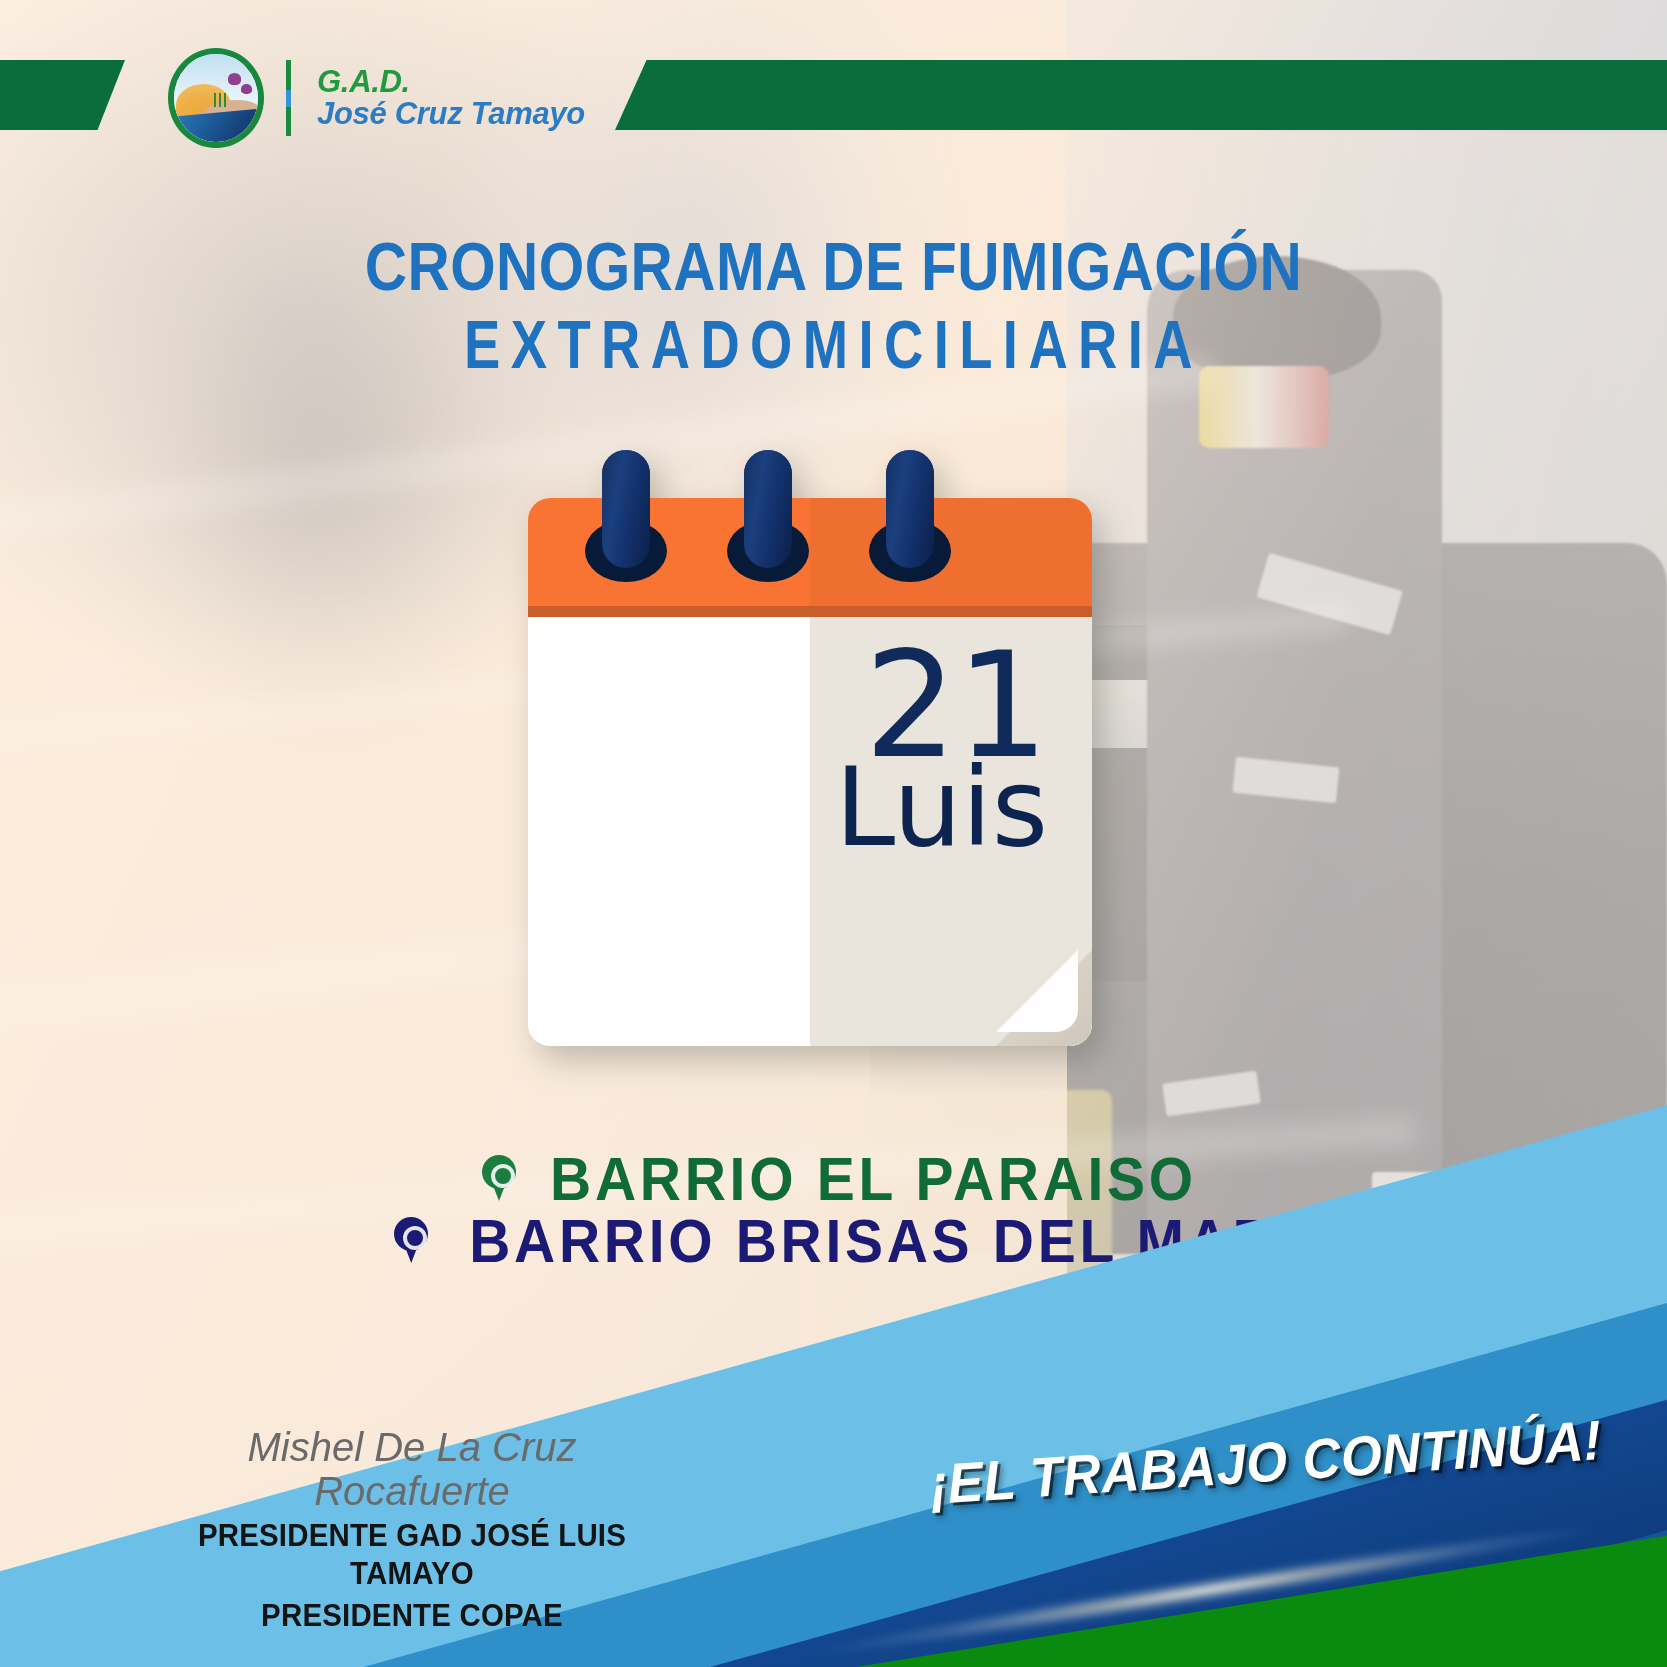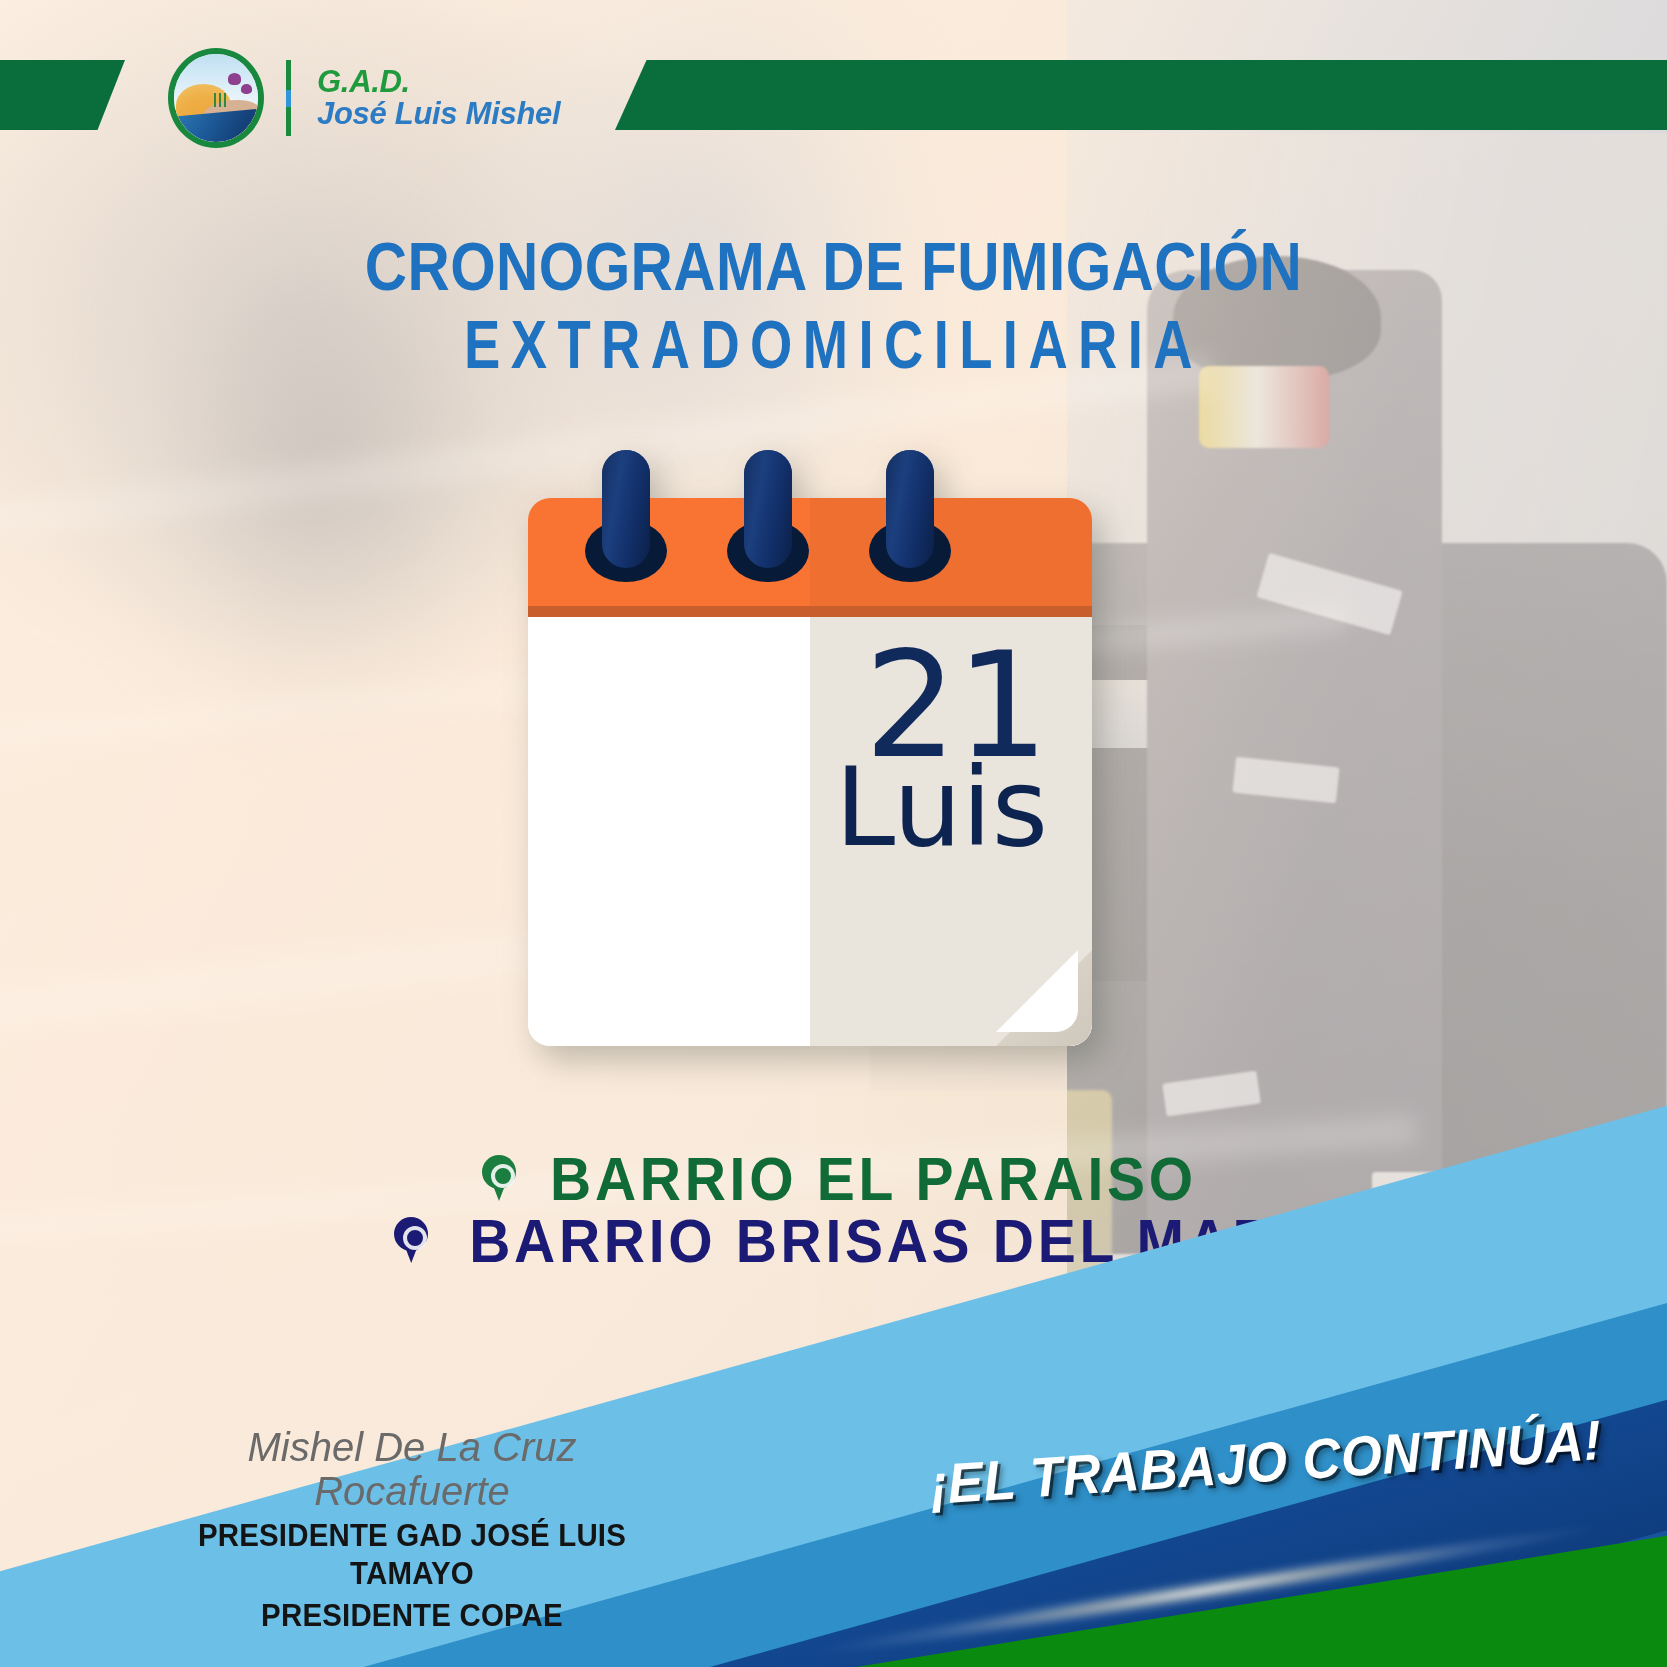--- a/index.html
+++ b/index.html
@@ -234,21 +234,21 @@
         <div class="lg-grass"></div>
         <div class="lg-flower f1"></div>
         <div class="lg-flower f2"></div>
         <div class="lg-sand"></div>
         <div class="lg-water"></div>
       </div>
     </div>
     <div class="logo-div"></div>
     <div class="logo-txt">
       <div class="logo-gad">G.A.D.</div>
-      <div class="logo-jlt">José Luis Mishel</div>
+      <div class="logo-jlt">José Cruz Tamayo</div>
     </div>
   </div>
 
   <div class="title-block">
     <div class="title-1">CRONOGRAMA DE FUMIGACIÓN</div>
     <div class="title-2">EXTRADOMICILIARIA</div>
   </div>
 
   <div class="cal">
     <div class="cal-card">

